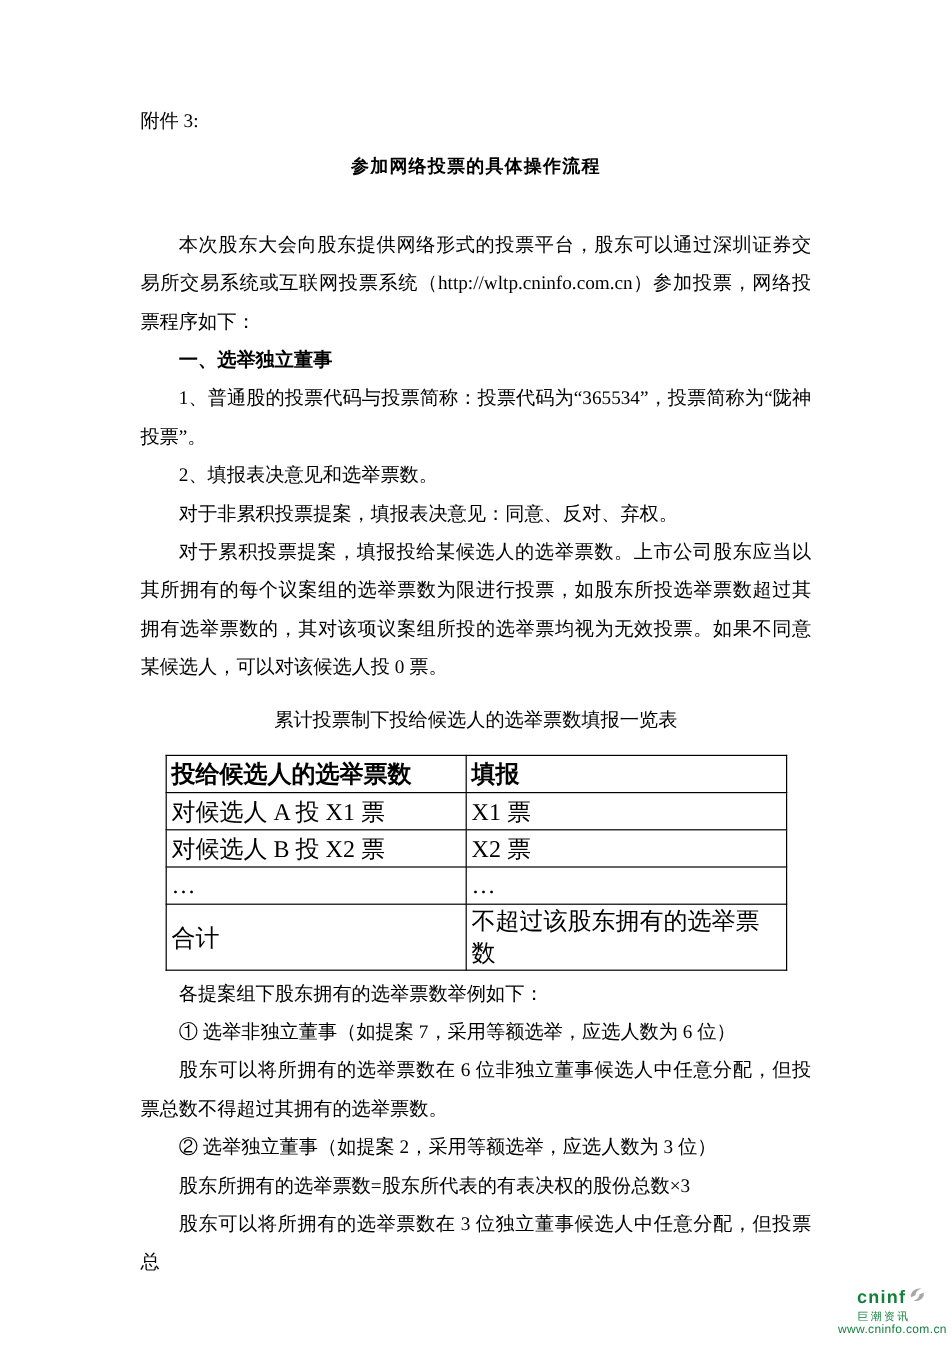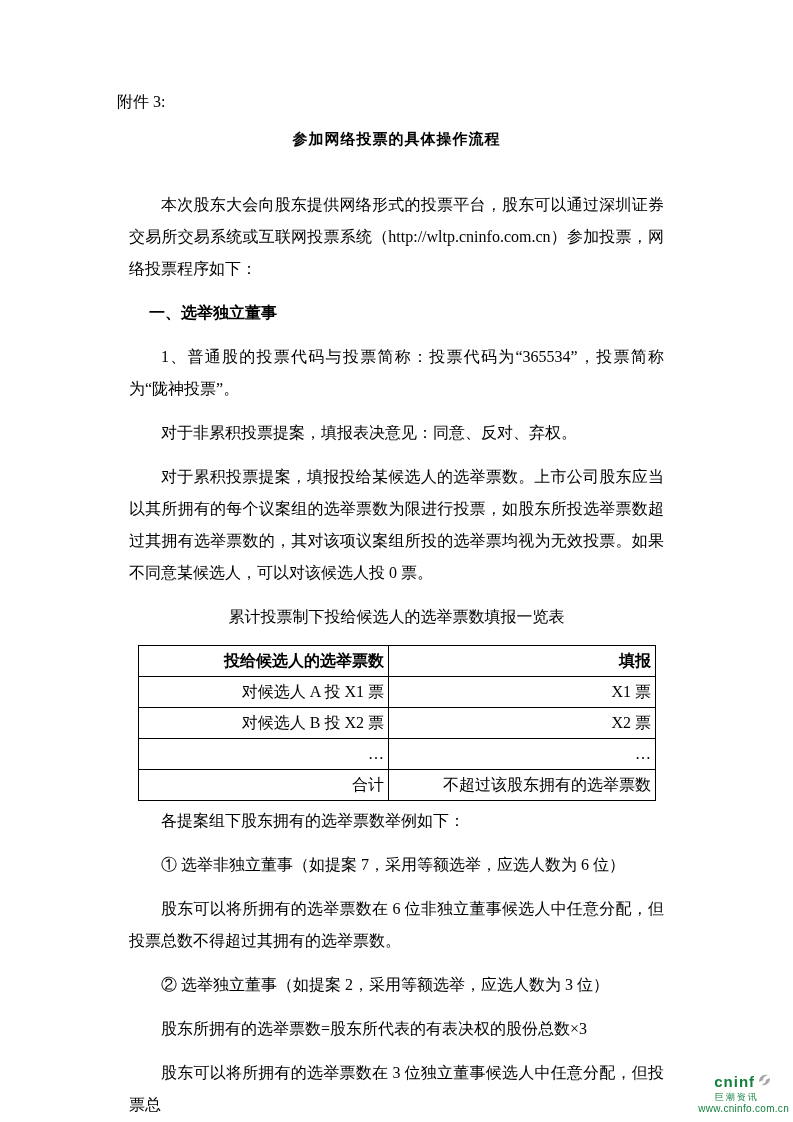--- a/index.html
+++ b/index.html
@@ -26,21 +26,21 @@
   }
   .doc-title {
     margin: 10px 0 0 0;
     font-size: 15px;
     line-height: 32px;
     font-weight: bold;
     text-align: center;
     letter-spacing: 1px;
   }
   .para {
-    margin: 12px;
+    margin: 0;
     font-size: 16px;
     line-height: 32px;
     text-indent: 2em;
     text-align: justify;
   }
   .intro {
     margin-top: 34px;
   }
   .section-heading {
     margin: 0;
@@ -58,23 +58,23 @@
   .vote-table {
     border-collapse: collapse;
     table-layout: fixed;
     margin: 2px 0 0 21px;
     width: 517px;
   }
   .vote-table th, .vote-table td {
     border: 1px solid #000000;
     height: 30px;
     padding: 0 4px;
-    text-align: right;
+    text-align: left;
     vertical-align: middle;
-    font-size: 16px;
+    font-size: 20px;
     font-weight: normal;
   }
   .vote-table th {
     font-weight: bold;
   }
   .col-votes { width: 250px; }
   .col-fill  { width: 267px; }
   .after-table {
     margin-top: 4px;
   }
@@ -118,20 +118,21 @@
 
   <p class="attachment">附件 3:</p>
 
   <h1 class="doc-title">参加网络投票的具体操作流程</h1>
 
   <p class="para intro">本次股东大会向股东提供网络形式的投票平台，股东可以通过深圳证券交易所交易系统或互联网投票系统（http://wltp.cninfo.com.cn）参加投票，网络投票程序如下：</p>
 
   <h2 class="section-heading">一、选举独立董事</h2>
 
   <p class="para">1、普通股的投票代码与投票简称：投票代码为“365534”，投票简称为“陇神投票”。</p>
+  <p class="para">2、填报表决意见和选举票数。</p>
   <p class="para">对于非累积投票提案，填报表决意见：同意、反对、弃权。</p>
   <p class="para">对于累积投票提案，填报投给某候选人的选举票数。上市公司股东应当以其所拥有的每个议案组的选举票数为限进行投票，如股东所投选举票数超过其拥有选举票数的，其对该项议案组所投的选举票均视为无效投票。如果不同意某候选人，可以对该候选人投 0 票。</p>
 
   <p class="table-caption">累计投票制下投给候选人的选举票数填报一览表</p>
 
   <table class="vote-table">
     <colgroup>
       <col class="col-votes">
       <col class="col-fill">
     </colgroup>

